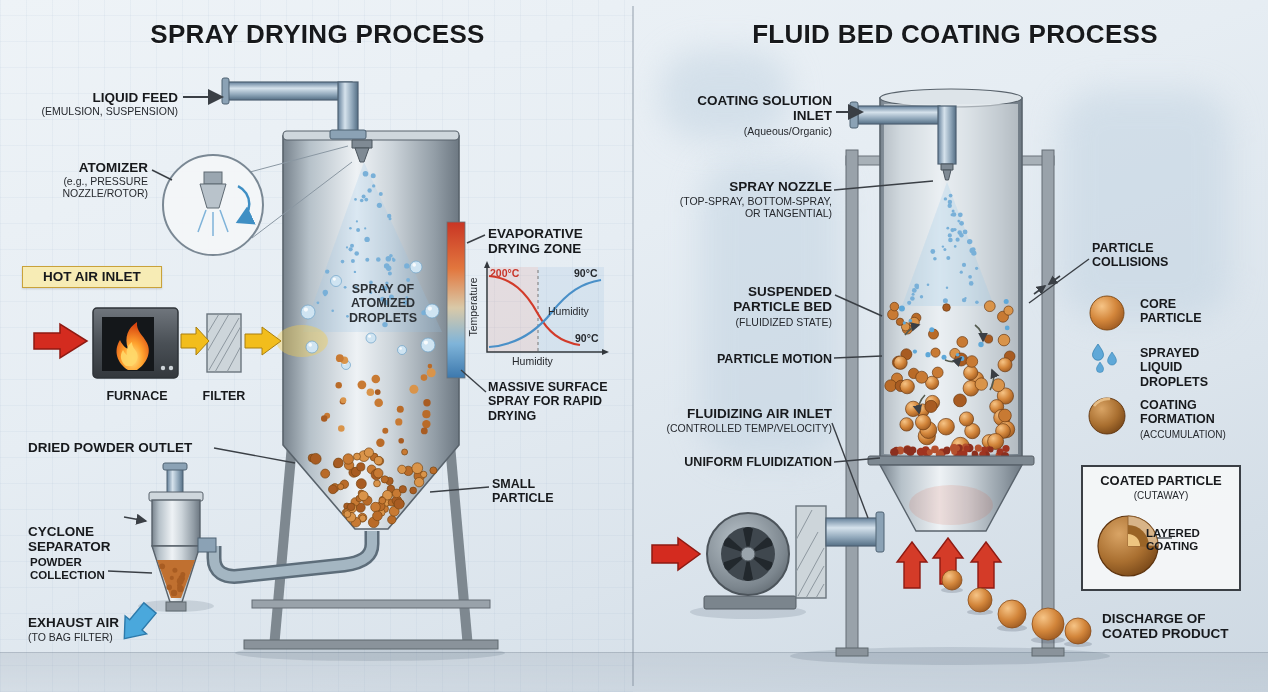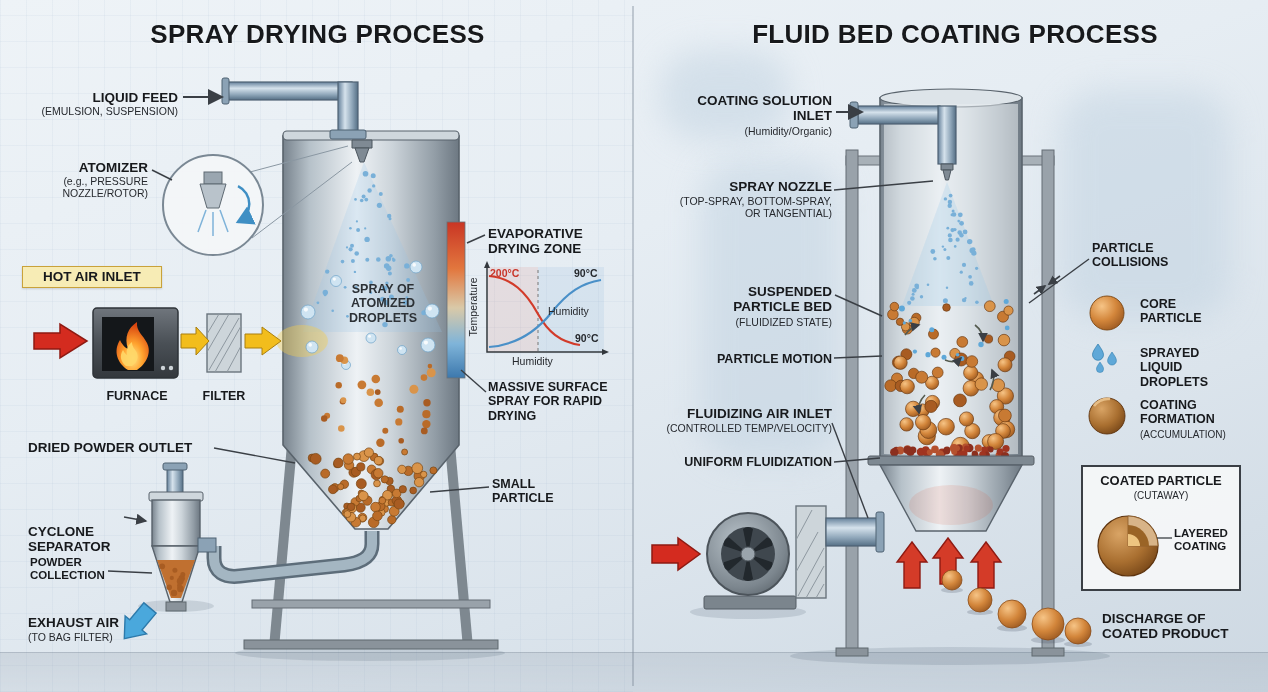--- a/index.html
+++ b/index.html
@@ -713,31 +713,31 @@
   <div class="label b13" style="left:488px;top:380px;width:124px">MASSIVE SURFACE SPRAY FOR RAPID DRYING</div>
   <div class="label b13" style="left:492px;top:477px;width:86px">SMALL PARTICLE</div>
   <div class="label b14" style="left:28px;top:440px;width:185px">DRIED POWDER OUTLET</div>
   <div class="label b14" style="left:28px;top:524px;width:104px">CYCLONE SEPARATOR</div>
   <div class="label b12" style="left:30px;top:556px;width:100px;font-weight:600">POWDER COLLECTION</div>
   <div class="label b14" style="left:28px;top:615px;width:130px">EXHAUST AIR</div>
   <div class="label s11" style="left:28px;top:632px;width:130px">(TO BAG FILTER)</div>
 
   <div class="label title" style="left:690px;top:20px;width:530px;text-align:center">FLUID BED COATING PROCESS</div>
   <div class="label b14 ra" style="left:688px;top:93px;width:144px">COATING SOLUTION INLET</div>
-  <div class="label s11 ra" style="left:688px;top:126px;width:144px">(Humidity/Organic)</div>
+  <div class="label s11 ra" style="left:688px;top:126px;width:144px">(Aqueous/Organic)</div>
   <div class="label b14 ra" style="left:692px;top:179px;width:140px">SPRAY NOZZLE</div>
   <div class="label s11 ra" style="left:672px;top:196px;width:160px">(TOP-SPRAY, BOTTOM-SPRAY, OR TANGENTIAL)</div>
   <div class="label b14 ra" style="left:700px;top:284px;width:132px">SUSPENDED PARTICLE BED</div>
   <div class="label s11 ra" style="left:700px;top:317px;width:132px">(FLUIDIZED STATE)</div>
   <div class="label b13 ra" style="left:706px;top:352px;width:126px">PARTICLE MOTION</div>
   <div class="label b14 ra" style="left:662px;top:406px;width:170px">FLUIDIZING AIR INLET</div>
   <div class="label s11 ra" style="left:652px;top:423px;width:180px">(CONTROLLED TEMP/VELOCITY)</div>
   <div class="label b13 ra" style="left:672px;top:455px;width:160px">UNIFORM FLUIDIZATION</div>
   <div class="label b13" style="left:1092px;top:241px;width:92px">PARTICLE COLLISIONS</div>
   <div class="label b13" style="left:1140px;top:297px;width:78px">CORE PARTICLE</div>
   <div class="label b13" style="left:1140px;top:346px;width:105px">SPRAYED LIQUID DROPLETS</div>
   <div class="label b13" style="left:1140px;top:398px;width:90px">COATING FORMATION</div>
   <div class="label s10" style="left:1140px;top:429px;width:105px">(ACCUMULATION)</div>
   <div class="label b14 ca" style="left:1086px;top:474px;width:150px;font-size:13px">COATED PARTICLE</div>
   <div class="label s10 ca" style="left:1086px;top:490px;width:150px">(CUTAWAY)</div>
-  <div class="label b12" style="left:1174px;top:527px;width:64px">LAYERED COATING</div>
+  <div class="label b12" style="left:1146px;top:527px;width:64px">LAYERED COATING</div>
   <div class="label b14" style="left:1102px;top:611px;width:145px">DISCHARGE OF COATED PRODUCT</div>
 </div>
 
 </body></html>

